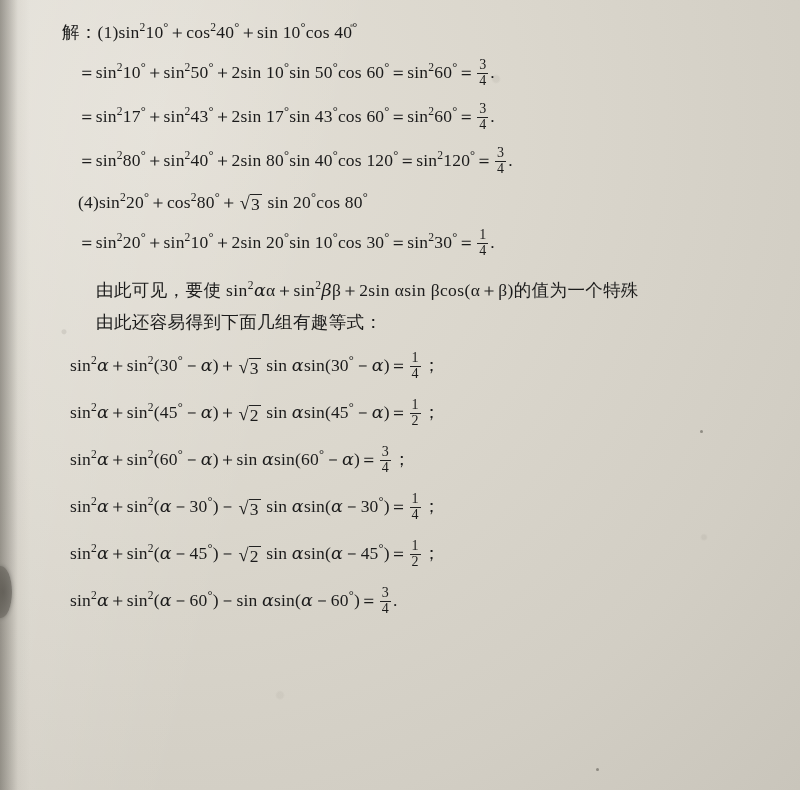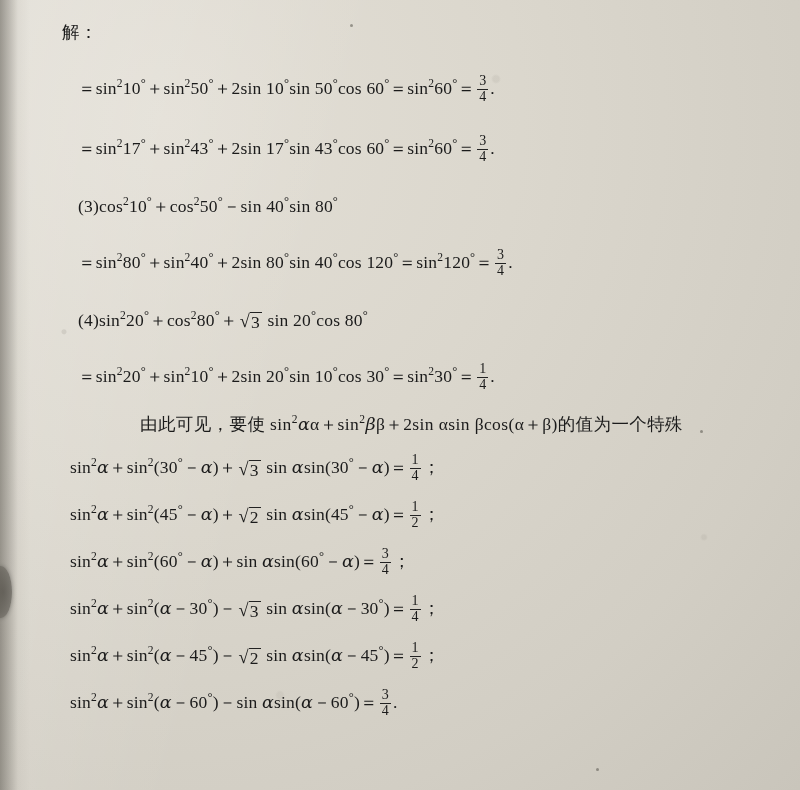--- a/index.html
+++ b/index.html
@@ -66,31 +66,31 @@
     margin: 0 0 0 0;
     white-space: nowrap;
     letter-spacing: 0.2px;
   }
   .row {
     display: flex;
     align-items: center;
     min-height: 38px;
   }
   .row.tall { min-height: 44px; }
-  .indent-2 { padding-left: 16px; margin-top: 16px; }
+  .indent-2 { padding-left: 16px; }
   .para {
     font-size: 17.5px;
     line-height: 1.6;
     margin: 0;
     letter-spacing: 0.4px;
   }
   .para-block {
     padding: 4px 6px 2px 0;
   }
-  .para-indent { text-indent: 34px; margin-left: 44px; }
+  .para-indent { text-indent: 34px; }
 
   sup.exp {
     font-size: 0.66em;
     vertical-align: super;
     line-height: 0;
   }
   .deg { font-size: 0.72em; vertical-align: super; line-height: 0; }
 
   
   .frac {
@@ -159,40 +159,38 @@
   <div class="marks">
     <span class="mark-dot" style="left:596px; top:768px;"></span>
     <span class="mark-dot" style="left:350px; top:24px;"></span>
     <span class="mark-dot" style="left:700px; top:430px;"></span>
   </div>
 
   <div class="content">
 
     <div class="row">
       <span class="line">解：</span>
+        <span class="line"><span>(1)</span>sin<sup class="exp">2</sup>10<span class="deg">°</span>＋cos<sup class="exp">2</sup>40<span class="deg">°</span>＋sin 10<span class="deg">°</span>cos 40<span class="deg">°</span></span>
     </div>
 
     <div class="row tall indent-2">
       <span class="line">＝sin<sup class="exp">2</sup>10<span class="deg">°</span>＋sin<sup class="exp">2</sup>50<span class="deg">°</span>＋2sin 10<span class="deg">°</span>sin 50<span class="deg">°</span>cos 60<span class="deg">°</span>＝sin<sup class="exp">2</sup>60<span class="deg">°</span>＝<span class="frac">
             <span class="num">3</span>
             <span class="den">4</span>
           </span><span>.</span></span>
     </div>
 
 
     <div class="row tall indent-2">
       <span class="line">＝sin<sup class="exp">2</sup>17<span class="deg">°</span>＋sin<sup class="exp">2</sup>43<span class="deg">°</span>＋2sin 17<span class="deg">°</span>sin 43<span class="deg">°</span>cos 60<span class="deg">°</span>＝sin<sup class="exp">2</sup>60<span class="deg">°</span>＝<span class="frac">
             <span class="num">3</span>
             <span class="den">4</span>
           </span><span>.</span></span>
     </div>
 
-    <div class="row indent-2">
-      <span class="line"><span>(3)</span>cos<sup class="exp">2</sup>10<span class="deg">°</span>＋cos<sup class="exp">2</sup>50<span class="deg">°</span>－sin 40<span class="deg">°</span>sin 80<span class="deg">°</span></span>
-    </div>
 
     <div class="row tall indent-2">
       <span class="line">＝sin<sup class="exp">2</sup>80<span class="deg">°</span>＋sin<sup class="exp">2</sup>40<span class="deg">°</span>＋2sin 80<span class="deg">°</span>sin 40<span class="deg">°</span>cos 120<span class="deg">°</span>＝sin<sup class="exp">2</sup>120<span class="deg">°</span>＝<span class="frac">
             <span class="num">3</span>
             <span class="den">4</span>
           </span><span>.</span></span>
     </div>
 
     <div class="row indent-2">
       <span class="line"><span>(4)</span>sin<sup class="exp">2</sup>20<span class="deg">°</span>＋cos<sup class="exp">2</sup>80<span class="deg">°</span>＋<span class="sqrt">
@@ -205,20 +203,23 @@
       <span class="line">＝sin<sup class="exp">2</sup>20<span class="deg">°</span>＋sin<sup class="exp">2</sup>10<span class="deg">°</span>＋2sin 20<span class="deg">°</span>sin 10<span class="deg">°</span>cos 30<span class="deg">°</span>＝sin<sup class="exp">2</sup>30<span class="deg">°</span>＝<span class="frac">
             <span class="num">1</span>
             <span class="den">4</span>
           </span><span>.</span></span>
     </div>
 
     <div class="para-block" style="padding-top:10px;">
       <p class="para para-indent"><span>由此可见，要使 sin</span><sup class="exp">2</sup><span class="gk">α</span><span>α＋sin</span><sup class="exp">2</sup><span class="gk">β</span><span>β＋2sin αsin βcos(α＋β)的值为一个特殊</span><br></p>
     </div>
 
+    <div class="para-block" style="padding-top:2px;">
+      <p class="para para-indent">由此还容易得到下面几组有趣等式：</p>
+    </div>
 
     <div class="eqlist" style="padding-top:6px;">
 
       <div class="row">
         <span class="line">sin<sup class="exp">2</sup><span class="gk">α</span>＋sin<sup class="exp">2</sup>(30<span class="deg">°</span>－<span class="gk">α</span>)＋<span class="sqrt">
               <span class="radical">√</span>
               <span class="radicand">3</span>
             </span> sin <span class="gk">α</span>sin(30<span class="deg">°</span>－<span class="gk">α</span>)＝<span class="frac">
               <span class="num">1</span>
               <span class="den">4</span>

